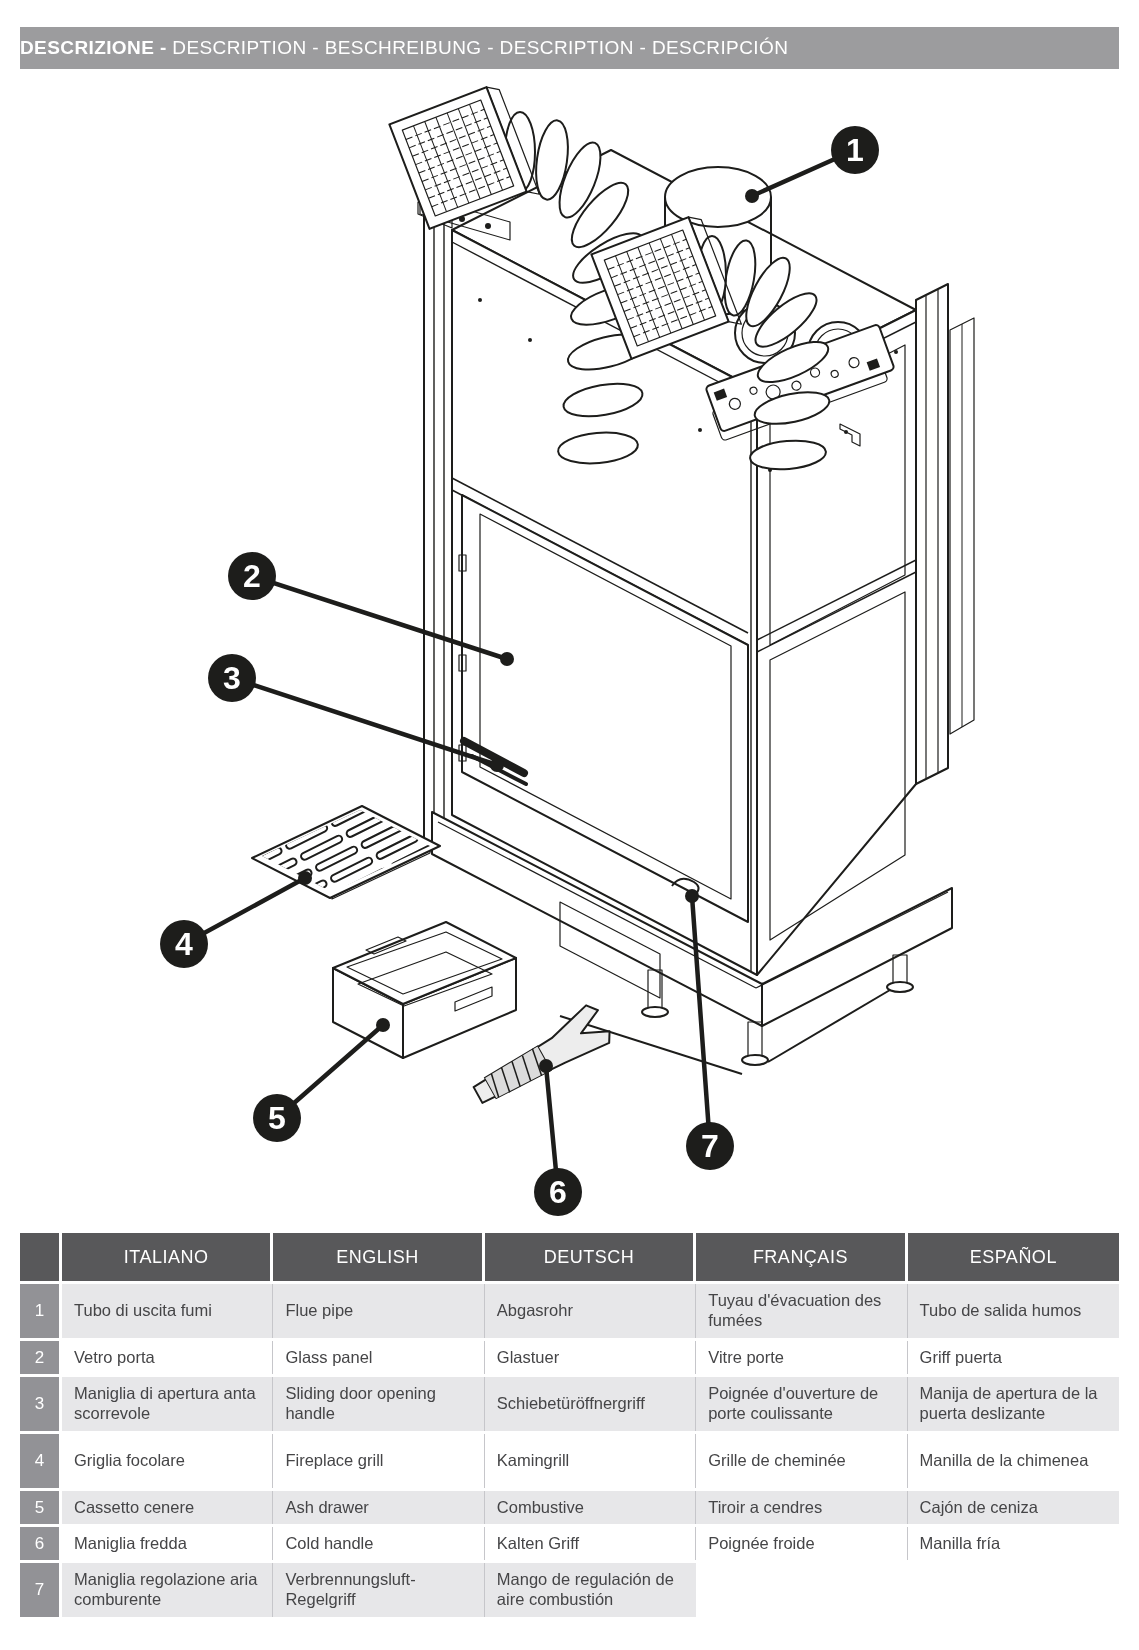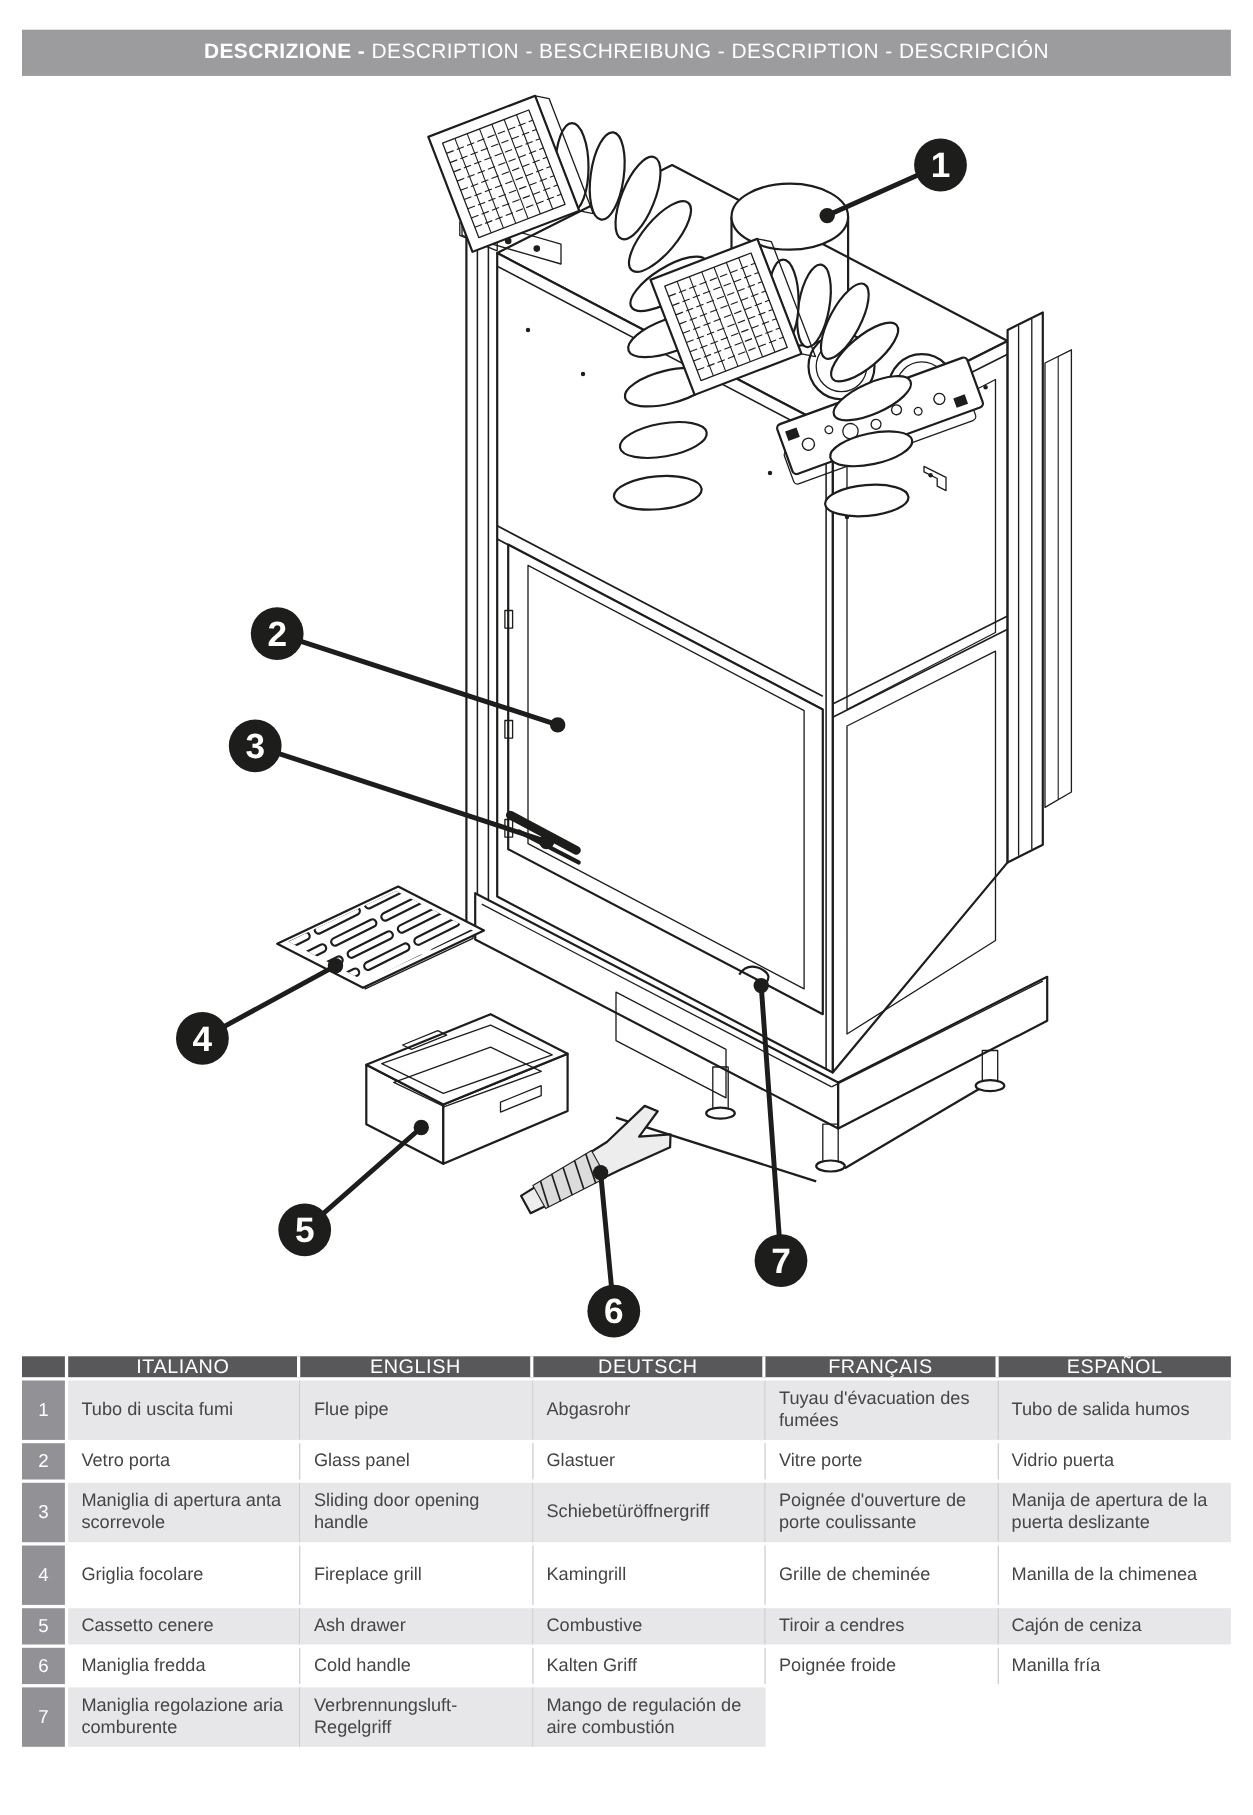--- a/index.html
+++ b/index.html
@@ -7,41 +7,41 @@
     --row-number:#929296; --callout:#1d1d1b; --line:#1d1d1b; --cell-text:#454547;
   }
   *{box-sizing:border-box;margin:0;padding:0}
   html,body{width:1139px;height:1650px;background:#fff;
     font-family:"Liberation Sans",sans-serif;}
   .page{position:relative;width:1139px;height:1650px;background:#fff;overflow:hidden}
 
   
   .titlebar{position:absolute;left:20px;right:20px;top:27px;height:42px;
     background:var(--header-bar);color:#fff;display:flex;align-items:center;
-    justify-content:center;font-size:19px;letter-spacing:.4px;white-space:pre}
+    justify-content:flex-start;font-size:19px;letter-spacing:.4px;white-space:pre}
   .titlebar .b{font-weight:bold}
 
   
   .diagram{position:absolute;left:0;top:85px;width:1139px;height:1140px}
   svg{display:block}
   .ln{stroke:#1d1d1b;fill:none}
   .shape{fill:#fff;stroke:#1d1d1b;stroke-width:2;stroke-linejoin:round}
   .thin{fill:none;stroke:#1d1d1b;stroke-width:1.2;stroke-linejoin:round}
   .leader{stroke:var(--line);stroke-width:4.5;stroke-linecap:round}
   .dot{fill:var(--line)}
   .callout-circle{fill:var(--callout)}
   .callout-num{fill:#fff;font-weight:bold;font-size:32px;text-anchor:middle;
     font-family:"Liberation Sans",sans-serif}
 
   
   .parts-table{position:absolute;left:20px;right:20px;top:1233px;
     display:grid;grid-template-columns:42px repeat(5,1fr);row-gap:3px;
     font-size:16.5px;color:var(--cell-text)}
   .th{background:var(--table-header);color:#fff;display:flex;align-items:center;
-    justify-content:center;height:19px;font-size:18px;letter-spacing:.5px;
+    justify-content:center;height:48px;font-size:18px;letter-spacing:.5px;
     border-right:3px solid #fff}
   .th:nth-child(6){border-right:none}
   .cell{display:flex;align-items:center;padding:5px 12px;line-height:1.2;
     border-right:1px solid #c6c6ca}
   .cell.last{border-right:none}
   .numcell{background:var(--row-number);color:#fff;display:flex;align-items:center;
     justify-content:center;margin-right:3px;font-size:17px;border-right:none}
   .corner{margin-right:3px;border-right:none}
   .h54{min-height:54px}.h33{min-height:33px}
 </style>
@@ -342,21 +342,21 @@
     <div class="cell h54" style="background:var(--row-alt)">Flue pipe</div>
     <div class="cell h54" style="background:var(--row-alt)">Abgasrohr</div>
     <div class="cell h54" style="background:var(--row-alt)">Tuyau d'évacuation des fumées</div>
     <div class="cell h54 last" style="background:var(--row-alt)">Tubo de salida humos</div>
 
     <div class="numcell h33">2</div>
     <div class="cell h33">Vetro porta</div>
     <div class="cell h33">Glass panel</div>
     <div class="cell h33">Glastuer</div>
     <div class="cell h33">Vitre porte</div>
-    <div class="cell h33 last">Vidrio puerta</div>
+    <div class="cell h33 last">Griff puerta</div>
 
     <div class="numcell h54">3</div>
     <div class="cell h54" style="background:var(--row-alt)">Maniglia di apertura anta scorrevole</div>
     <div class="cell h54" style="background:var(--row-alt)">Sliding door opening handle</div>
     <div class="cell h54" style="background:var(--row-alt)">Schiebetüröffnergriff</div>
     <div class="cell h54" style="background:var(--row-alt)">Poignée d'ouverture de porte coulissante</div>
     <div class="cell h54 last" style="background:var(--row-alt)">Manija de apertura de la puerta deslizante</div>
 
     <div class="numcell h54">4</div>
     <div class="cell h54">Griglia focolare</div>

